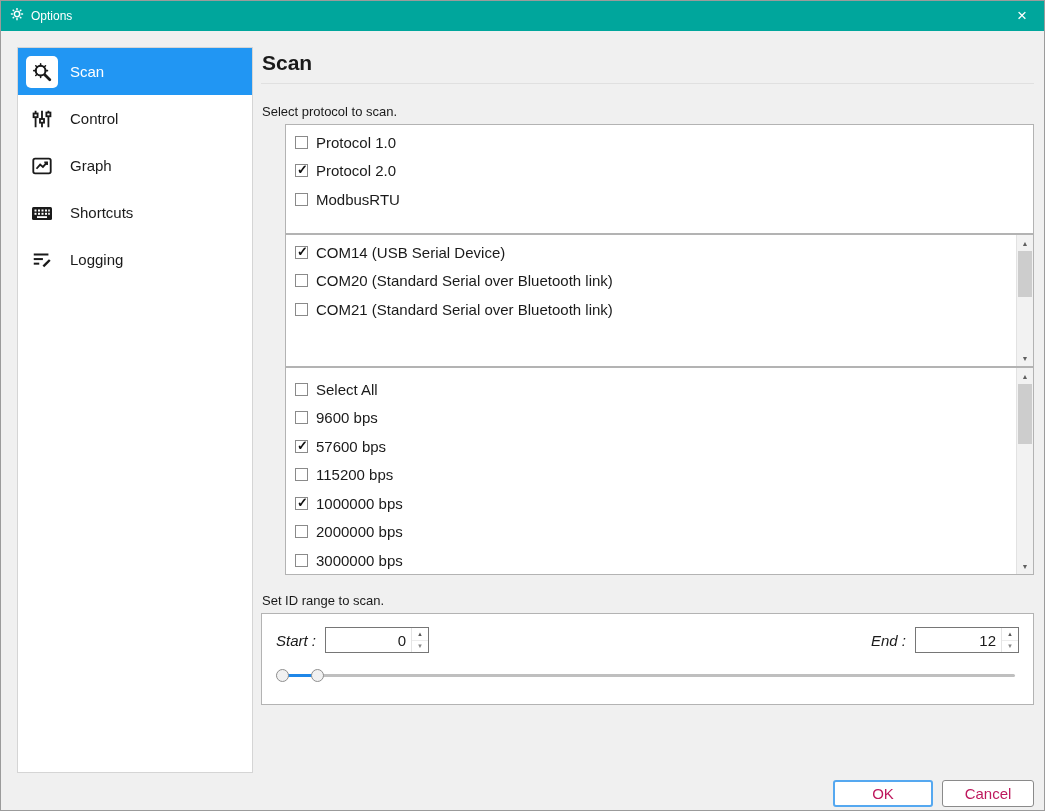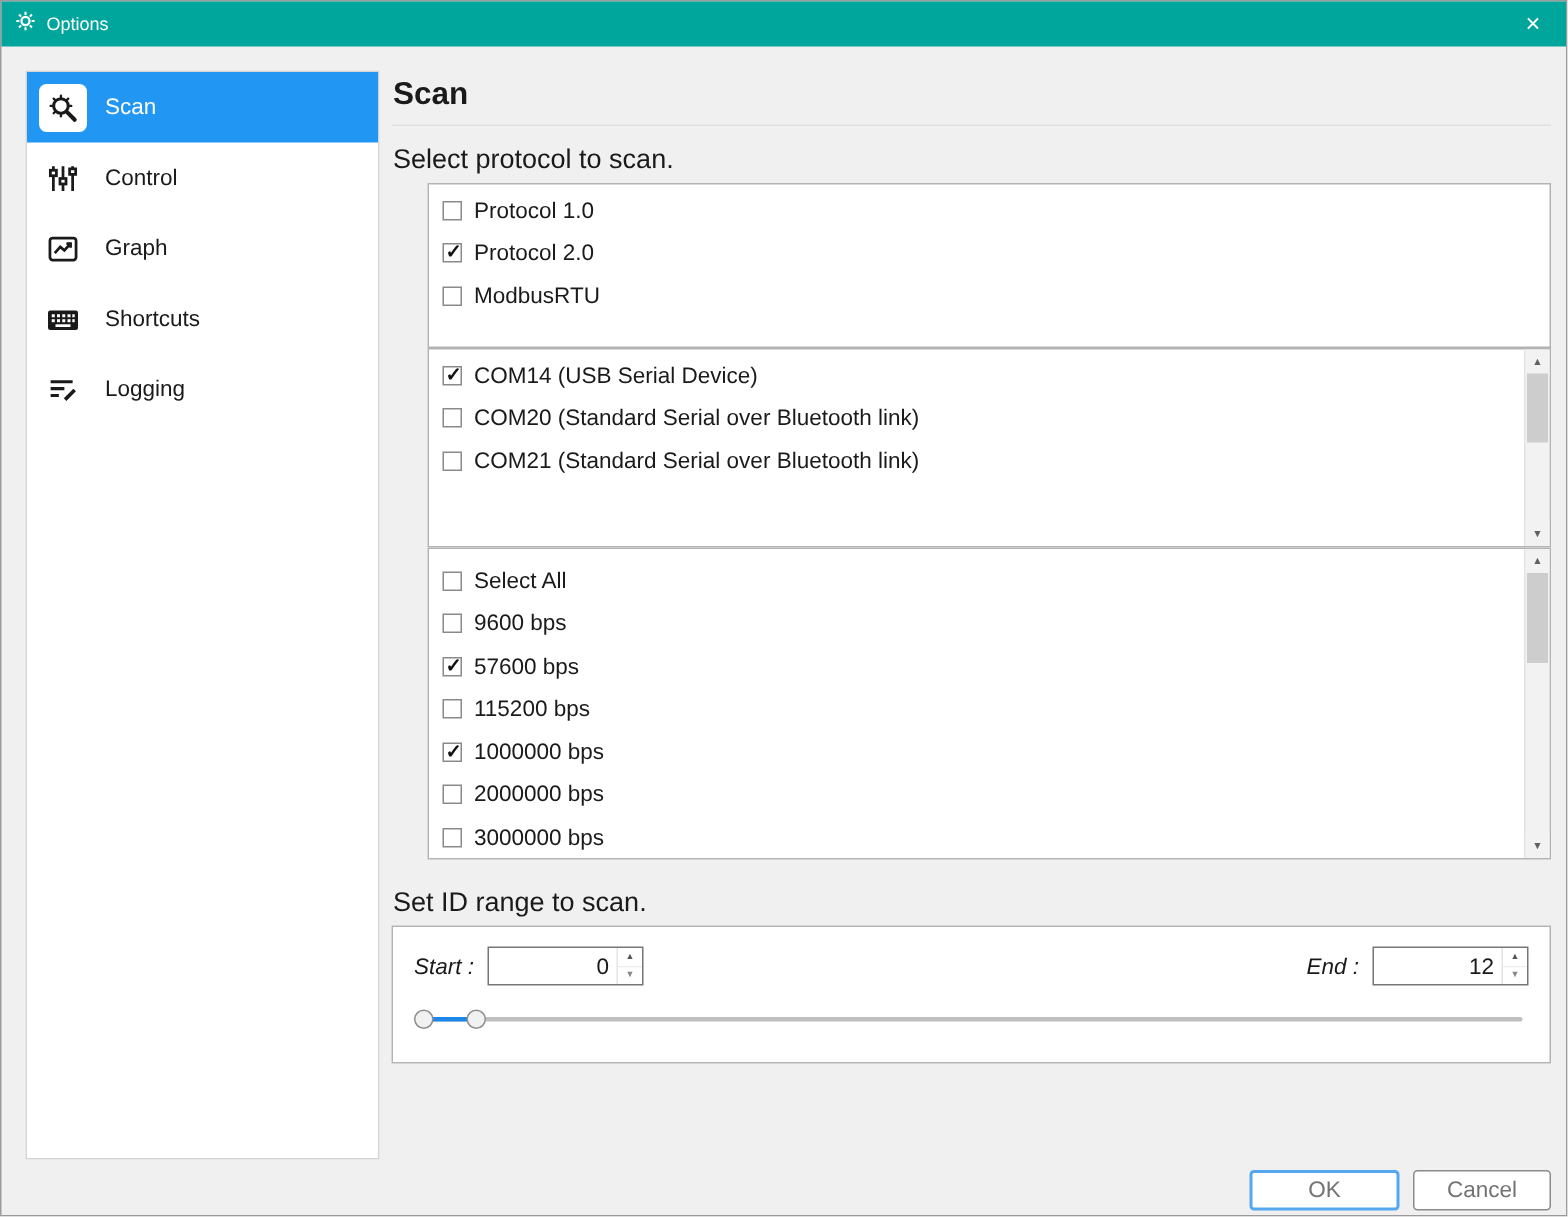--- a/index.html
+++ b/index.html
@@ -25,21 +25,21 @@
   .sidebar{position:absolute;left:16px;top:46px;width:236px;height:726px;background:#fff;border:1px solid #d5d5d5;}
   .side-item{height:47px;display:flex;align-items:center;gap:12px;padding-left:8px;font-size:15px;cursor:default;}
   .side-item .iconbox{width:32px;height:32px;display:flex;align-items:center;justify-content:center;flex:0 0 auto;}
   .side-item.selected{background:var(--sidebar-selected);color:#fff;}
   .side-item.selected .iconbox{background:#fff;border-radius:5px;}
 
   
   .main{position:absolute;left:260px;top:40px;width:773px;}
   .main h1{font-size:21px;margin:10px 0 8px 1px;font-weight:700;}
   .main-divider{border:none;border-top:1px solid #e0e0e0;margin:0 0 4px 0;}
-  .sec-label{font-size:18px;margin:12px 0 5px 1px;}
+  .sec-label{font-size:13px;margin:20px 0 5px 1px;}
   .sec-label.gap{margin-top:18px;}
 
   .listbox{background:#fff;border:1px solid #b3b3b3;position:relative;overflow:hidden;margin-left:24px;}
   .box-protocol{height:110px;padding-top:3px;}
   .box-port{height:133px;padding-top:3px;}
   .box-baud{height:208px;padding-top:7px;}
   .row{height:28.5px;display:flex;align-items:center;gap:8px;padding-left:9px;font-size:15px;}
   .cb{width:13px;height:13px;border:1px solid #8a8a8a;background:#fff;position:relative;display:inline-block;flex:0 0 auto;}
   .cb.checked::after{content:"\2713";position:absolute;left:0;top:-3px;width:13px;text-align:center;font-size:13px;font-weight:700;color:#111;}
 
@@ -67,21 +67,21 @@
 
   .slider{position:relative;height:14px;margin-top:16px;margin-right:4px;}
   .slider-track{position:absolute;left:0;right:0;top:5px;height:3px;background:#bfbfbf;border-radius:2px;}
   .slider-fill{position:absolute;left:6px;width:35px;top:5px;height:3px;background:var(--slider-fill);}
   .slider-handle{position:absolute;top:0;width:13px;height:13px;border-radius:50%;background:#f1f1f1;border:1px solid #8f8f8f;}
   .slider-handle.h1{left:0;}
   .slider-handle.h2{left:35px;}
 
   
   .footer{position:absolute;right:10px;bottom:3px;display:flex;gap:9px;align-items:center;}
-  .btn{width:92px;height:27px;background:#fff;border:1px solid #8a8a8a;border-radius:3px;font-size:15px;font-family:inherit;color:#737373;cursor:default;}
+  .btn{width:92px;height:27px;background:#fff;border:1px solid #8a8a8a;border-radius:3px;font-size:15px;font-family:inherit;color:#be185d;cursor:default;}
   .btn.primary{width:100px;border:2px solid var(--ok-border);}
 </style>
 </head>
 <body>
 
 <div class="window">
 
   <div class="titlebar">
     <span>
       <svg width="14" height="14" viewBox="0 0 24 24" fill="none" stroke="#fff" stroke-width="2.6">

